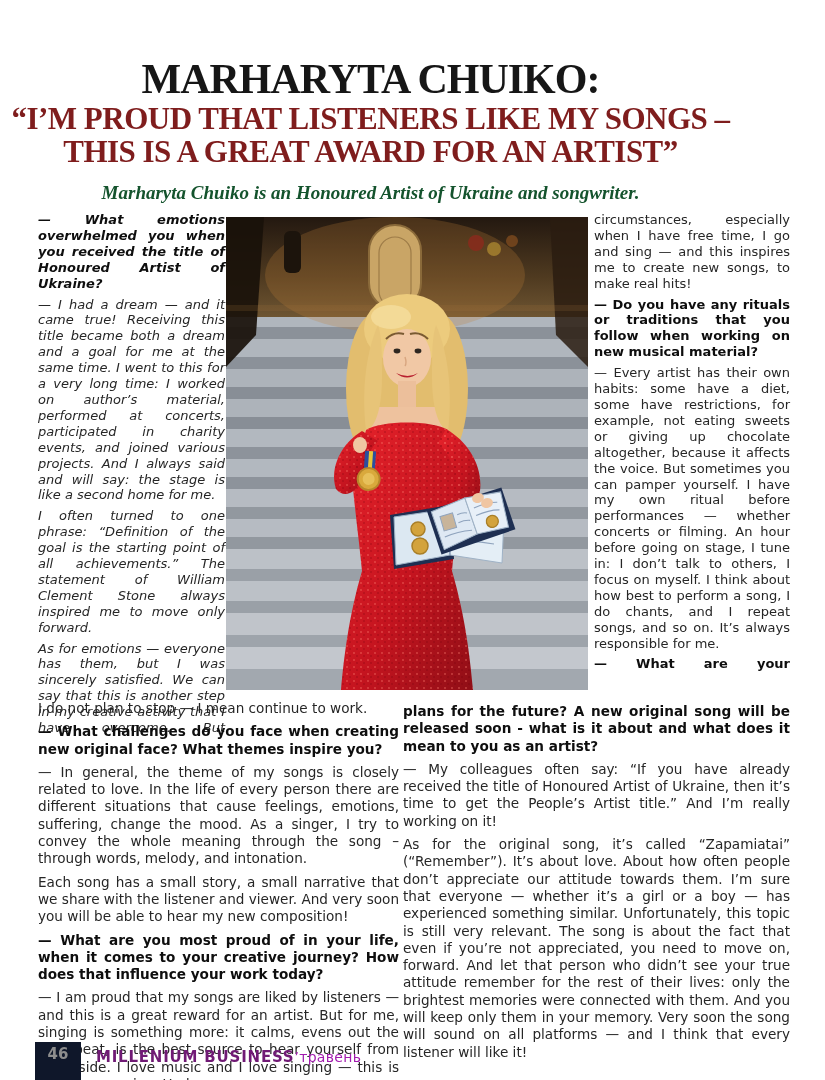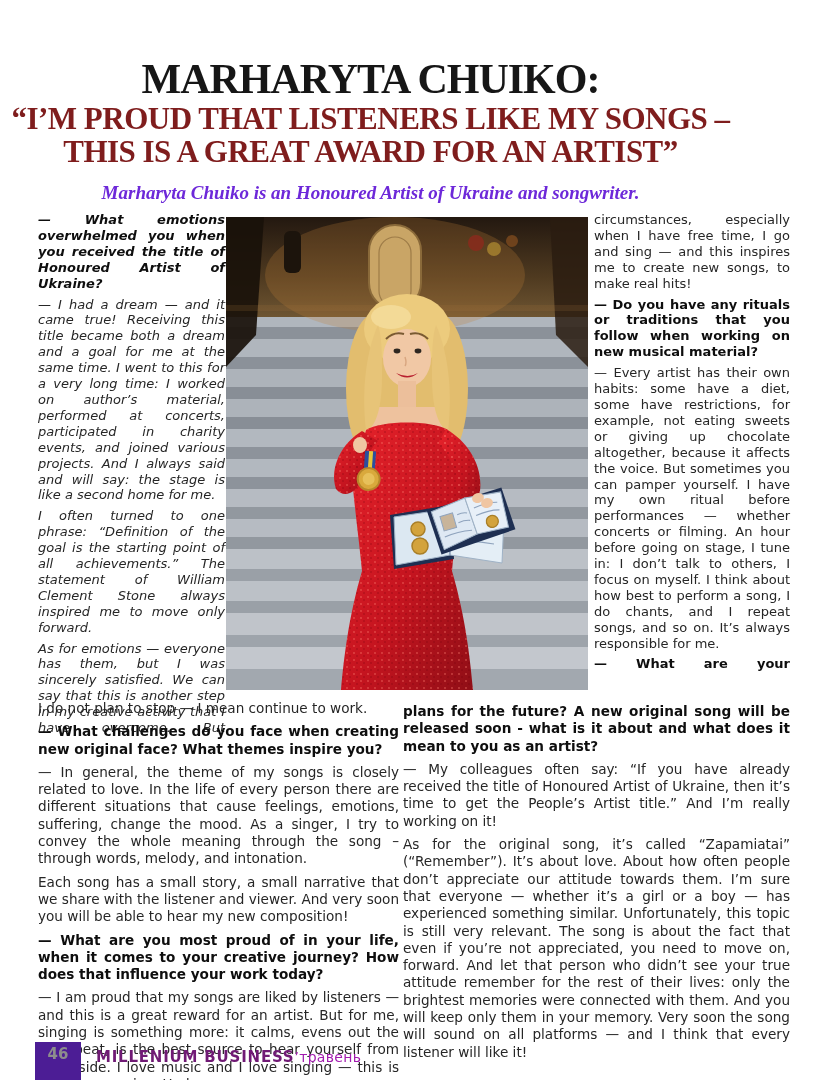--- a/index.html
+++ b/index.html
@@ -13,40 +13,40 @@
   .title{
     font-family:"Liberation Serif","DejaVu Serif",serif;font-weight:bold;
     font-size:42px;line-height:1.0;color:#161616;letter-spacing:-1px;margin:0;
   }
   .subtitle{
     font-family:"Liberation Serif","DejaVu Serif",serif;font-weight:bold;
     font-size:31px;line-height:1.07;color:#7f1d1d;letter-spacing:-0.5px;margin-top:2px;
   }
   .intro{
     font-family:"Liberation Serif","DejaVu Serif",serif;font-weight:bold;font-style:italic;
-    font-size:19px;color:#6d28d9;margin:14px 0 0 0;
+    font-size:19px;color:#14532d;margin:14px 0 0 0;
   }
   
   .col{position:absolute;text-align:justify;}
   .col p{margin:0 0 6px 0;}
   .colnarrow{font-size:13px;line-height:15.9px;}
   .colnarrow p{margin:0 0 5px 0;}
   .colwide{font-size:13.6px;line-height:17.3px;}
   .col-left{left:38px;top:212px;width:187px;font-style:italic;}
   .col-right{left:594px;top:212px;width:196px;}
   .bottom-left{left:38px;top:700px;width:361px;}
   .bottom-right{left:403px;top:703px;width:387px;}
   .q{font-weight:bold;color:#0e0e0e;}
   .stretch-last{text-align-last:justify;}
   
   .photo{position:absolute;left:226px;top:217px;width:362px;height:473px;margin:0;overflow:hidden;}
   .photo svg{display:block;width:100%;height:100%;}
   
   .pagenum-box{
-    position:absolute;left:35px;top:1042px;width:46px;height:38px;background:#4c1d95;
+    position:absolute;left:35px;top:1042px;width:46px;height:38px;background:#0f172a;
     text-align:center;
   }
   .pagenum-box span{
     display:block;margin-top:3px;font-size:15px;font-weight:bold;color:#8d8d8d;
     font-family:"DejaVu Sans",sans-serif;
   }
   .mag-line{position:absolute;left:96px;top:1047px;white-space:nowrap;}
   .mag{font-size:15px;font-weight:bold;color:#701a75;letter-spacing:0.8px;}
   .issue{font-size:14px;color:#a21caf;letter-spacing:0.3px;}
 </style>

